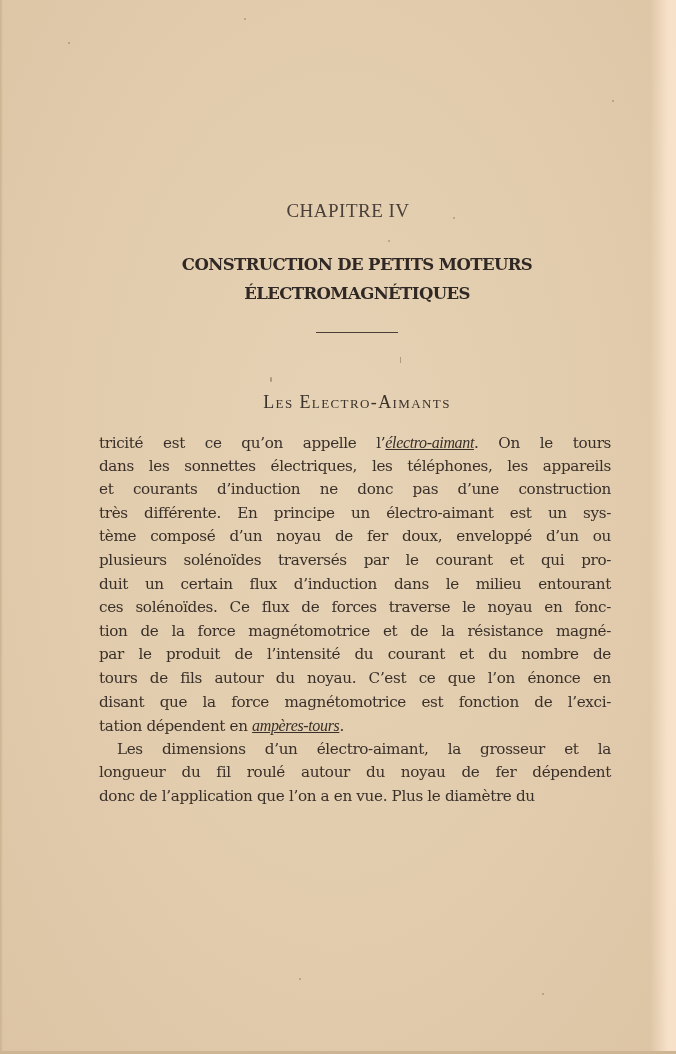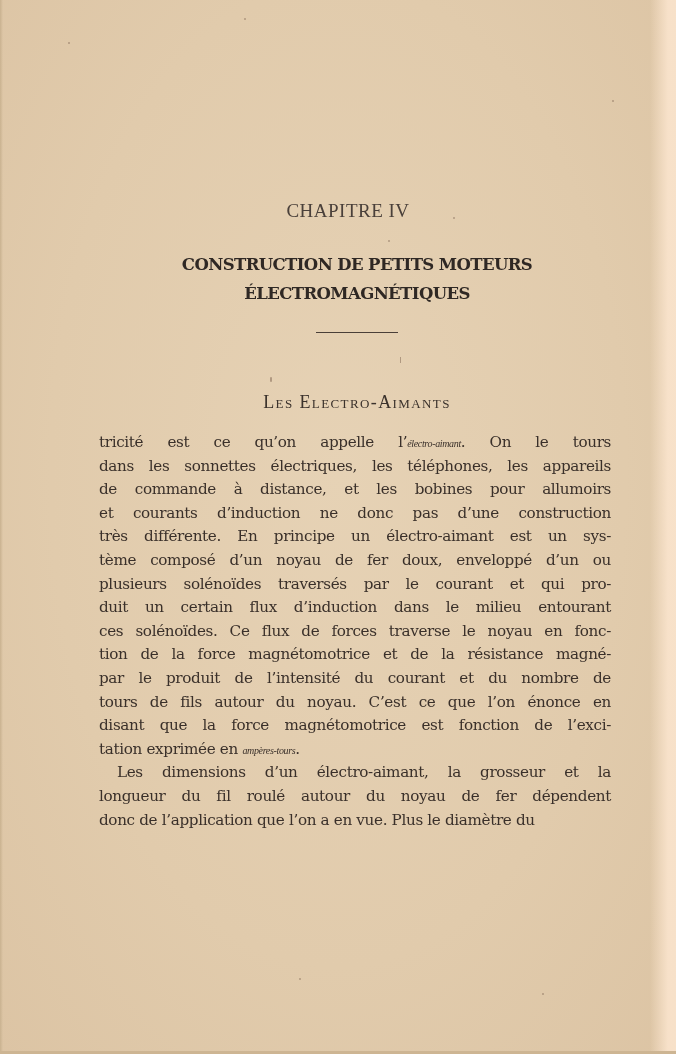--- a/index.html
+++ b/index.html
@@ -103,21 +103,22 @@
     }
     .line.last {
       text-align-last: left;
     }
     .indent {
       padding-left: 18px;
     }
     .it {
       font-style: italic;
       font-family: "Liberation Serif", "DejaVu Serif", serif;
-      font-size: 10px;
+      font-size: 16px;
+      text-decoration: underline;
     }
   </style>
 </head>
 <body>
 
 <div class="page">
   <div class="left-edge"></div>
   <div class="bottom-edge"></div>
 
   <span class="speck" style="left:244px;top:18px;"></span>
@@ -138,32 +139,31 @@
   </div>
 
   <div class="rule"></div>
 
   <div class="section-heading">Les Electro-Aimants</div>
 
   <div class="body-text" id="body-text">
       <div>
         <span class="line"><span>tricité est ce qu’on appelle l’</span><span class="it">électro-aimant</span><span>. On le tours</span></span>
         <span class="line"><span>dans les sonnettes électriques, les téléphones, les appareils</span></span>
-        <span class="line"><span>de commande à distance, et les bobines pour allumoirs</span></span>
         <span class="line"><span>et courants d’induction ne donc pas d’une construction</span></span>
         <span class="line"><span>très différente. En principe un électro-aimant est un sys-</span></span>
         <span class="line"><span>tème composé d’un noyau de fer doux, enveloppé d’un ou</span></span>
         <span class="line"><span>plusieurs solénoïdes traversés par le courant et qui pro-</span></span>
         <span class="line"><span>duit un certain flux d’induction dans le milieu entourant</span></span>
         <span class="line"><span>ces solénoïdes. Ce flux de forces traverse le noyau en fonc-</span></span>
         <span class="line"><span>tion de la force magnétomotrice et de la résistance magné-</span></span>
         <span class="line"><span>par le produit de l’intensité du courant et du nombre de</span></span>
         <span class="line"><span>tours de fils autour du noyau. C’est ce que l’on énonce en</span></span>
         <span class="line"><span>disant que la force magnétomotrice est fonction de l’exci-</span></span>
-        <span class="line last"><span>tation exprimée en </span><span class="it">ampères-tours</span><span>.</span></span>
+        <span class="line last"><span>tation dépendent en </span><span class="it">ampères-tours</span><span>.</span></span>
       </div>
       <div>
         <span class="line indent"><span>Les dimensions d’un électro-aimant, la grosseur et la</span></span>
         <span class="line"><span>longueur du fil roulé autour du noyau de fer dépendent</span></span>
         <span class="line last"><span>donc de l’application que l’on a en vue. Plus le diamètre du</span></span>
       </div>
     </div>
 </div>
 
 </body></html>

